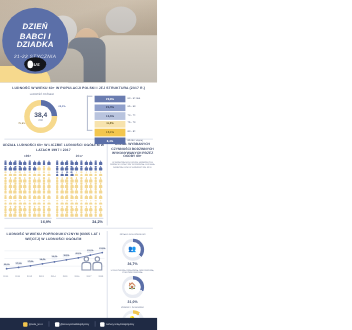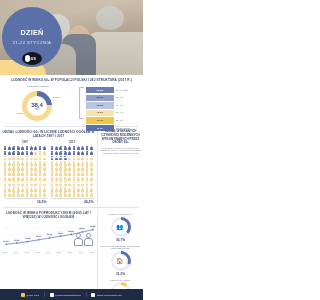--- a/index.html
+++ b/index.html
@@ -7,21 +7,21 @@
   body {
     font-family:"Liberation Sans", sans-serif;
     background:#ffffff;
     width:143px; height:300px;
     overflow:hidden;
     position:relative;
   }
   .page { width:143px; height:300px; position:relative; background:#fff; }
 
   
-  .header { position:relative; width:143px; height:75px; overflow:hidden; }
+  .header { position:relative; width:143px; height:75px; overflow:hidden;font-style:italic; }
   .photo {
     position:absolute; inset:0;
     background:
       radial-gradient(circle at 78% 24%, #f1e2d2 0 9px, transparent 10px),
       radial-gradient(circle at 55% 44%, #f3d9c4 0 7px, transparent 8px),
       radial-gradient(circle at 40% 34%, #ece0d4 0 8px, transparent 9px),
       linear-gradient(165deg,#cfc0ad 0%,#d9cbb8 28%,#c9b9a4 55%,#b9a792 100%);
   }
   .photo .hair-l { position:absolute; left:44px; top:14px; width:26px; height:26px; border-radius:50%; background:#e9e6e2; }
   .photo .hair-r { position:absolute; left:96px; top:6px; width:28px; height:24px; border-radius:50%; background:#dcd8d3; }
@@ -148,20 +148,21 @@
       <div class="hair-r"></div>
       <div class="sweater"></div>
       <div class="child-head"></div>
       <div class="child"></div>
       <div class="woman-body"></div>
       <div class="vig"></div>
     </div>
     <div class="hdr-arc"></div>
     <div class="circle">
       <div class="t1">DZIEŃ</div>
+      <div class="t2">BABCI I DZIADKA</div>
       <div class="t3">21-22 STYCZNIA</div>
     </div>
     <div class="logo-dot">
       <div class="bead"></div>
       <span>GUS</span>
     </div>
   </div>
 
   <div class="sect">
     <div class="sect-title">LUDNOŚĆ W WIEKU 60+ W POPULACJI POLSKI I JEJ STRUKTURA (2017 r.)</div>

